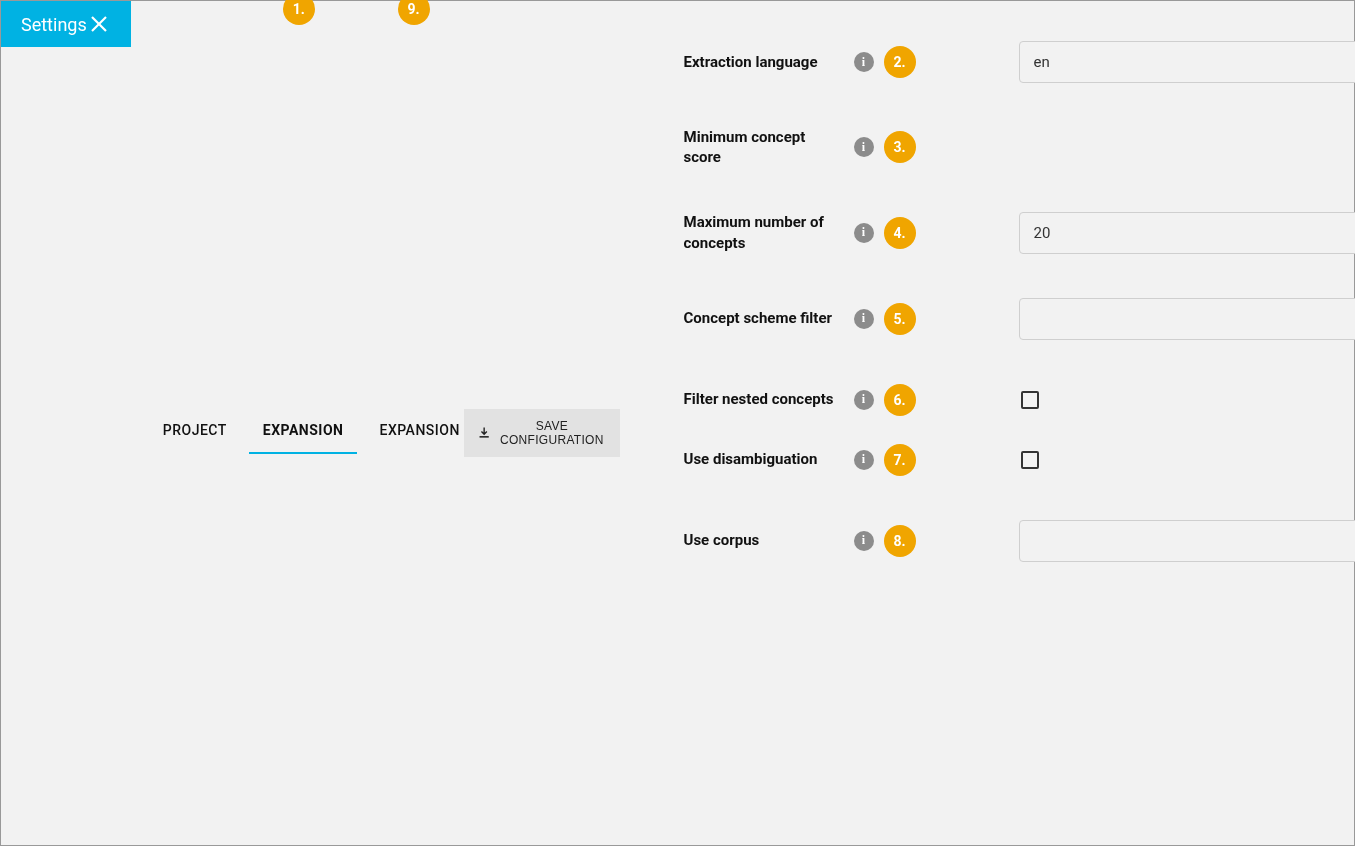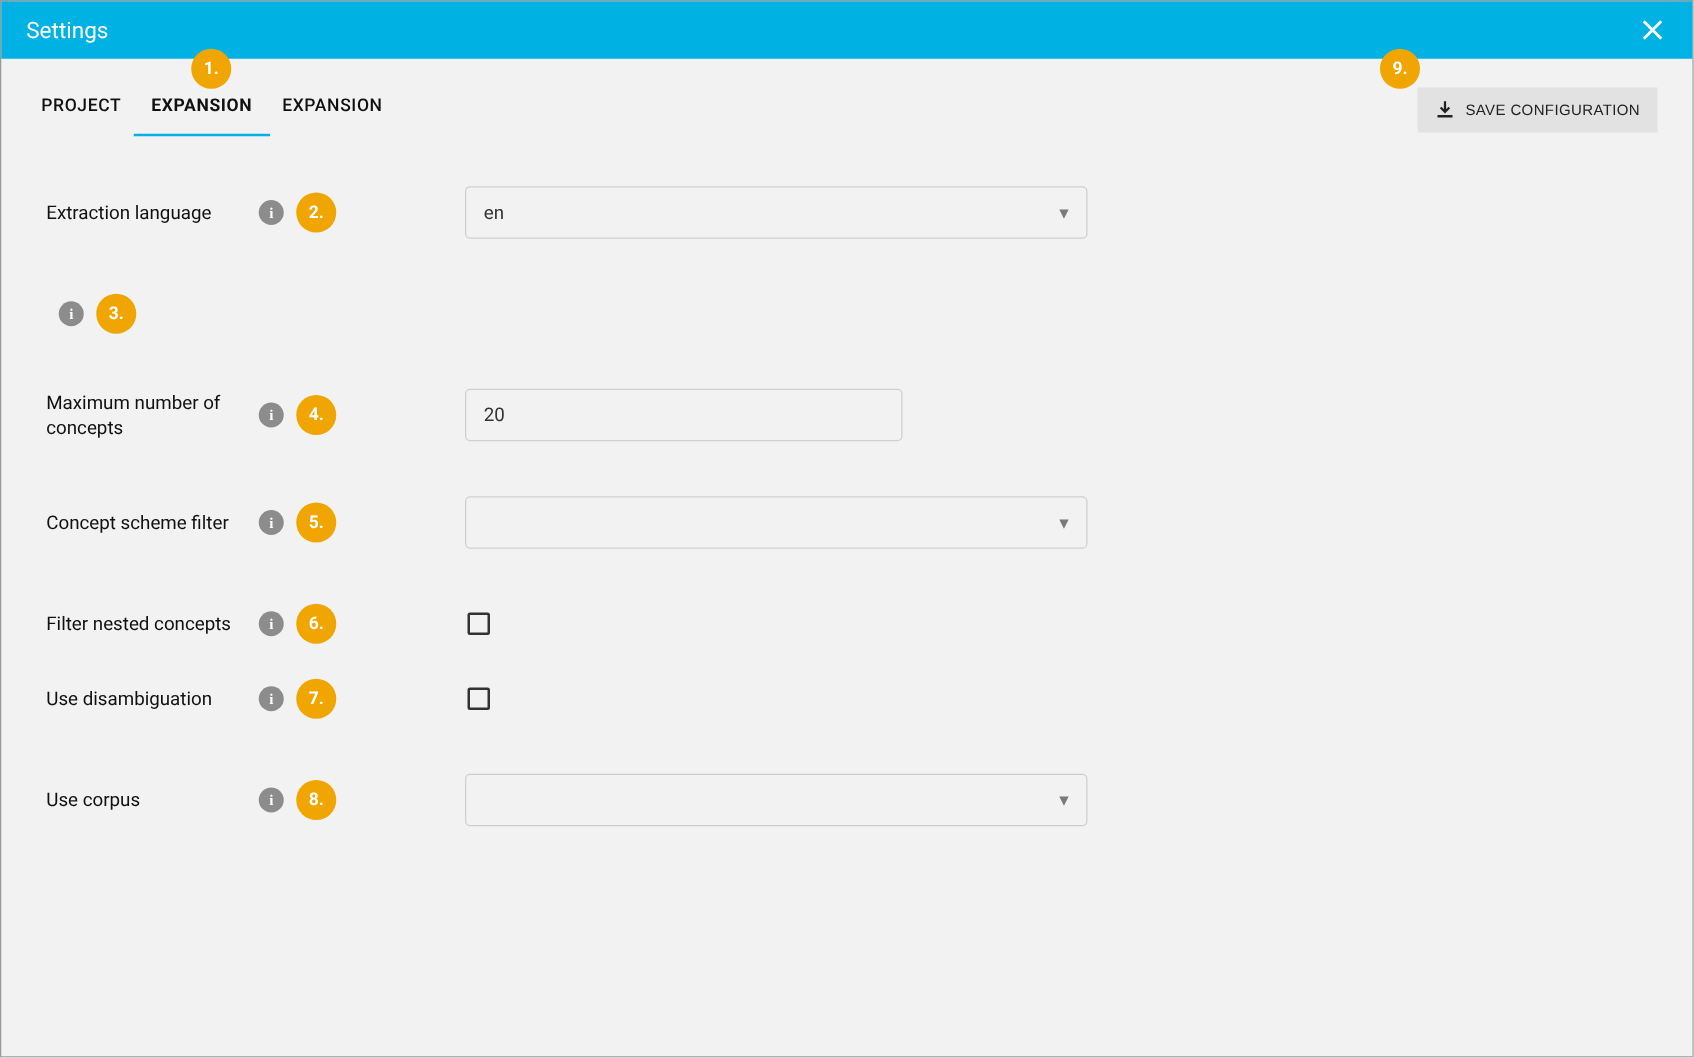--- a/index.html
+++ b/index.html
@@ -10,21 +10,21 @@
       height: 846px;
       overflow: hidden;
       color: #222;
     }
     .dialog {
       width: 1355px;
       height: 846px;
       background: #f2f2f2;
       border: 1px solid #999;
       display: flex;
-      flex-direction: column;
+      flex-direction: row;
     }
     
     .titlebar {
       background: #00b2e3;
       color: #fff;
       height: 46px;
       display: flex;
       align-items: center;
       justify-content: space-between;
       padding: 0 20px;
@@ -45,21 +45,21 @@
     
     .tabs-row {
       display: flex;
       align-items: center;
       justify-content: space-between;
       padding: 20px 28px 0 28px;
       position: relative;
     }
     .tabs {
       display: flex;
-      gap: 16px;
+      gap: 28px;
       font-size: 14px;
       letter-spacing: .5px;
     }
     .tab {
       padding: 10px 4px 16px 4px;
       color: #111;
       cursor: pointer;
       position: relative;
       font-weight: 500;
     }
@@ -103,20 +103,21 @@
       display: flex;
       align-items: center;
       margin-bottom: 44px;
     }
     .form-row.tight { margin-bottom: 28px; }
     .label-col {
       width: 160px;
       font-size: 15px;
       color: #111;
       line-height: 1.35;
+      font-weight: bold;
     }
     .info-col {
       width: 40px;
       display: flex;
       justify-content: center;
     }
     .info-badge {
       width: 20px;
       height: 20px;
       border-radius: 50%;
@@ -263,20 +264,21 @@
         </div>
       <div class="control-col">
         <div class="select-wide">
           <span>en</span>
           <span class="chev">▾</span>
         </div>
       </div>
     </div>
 
     <div class="form-row">
+      <div class="label-col">Minimum concept score</div>
       <div class="info-col">
           <div class="info-badge">i</div>
         </div>
       <div class="marker-col">
           <div class="marker">3.</div>
         </div>
     </div>
 
     <div class="form-row">
       <div class="label-col">Maximum number of concepts</div>

